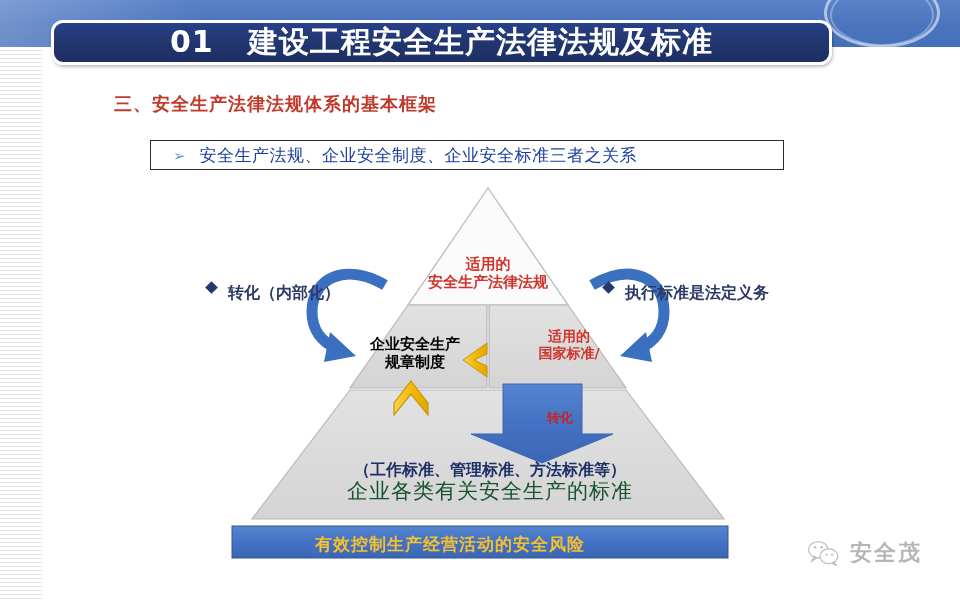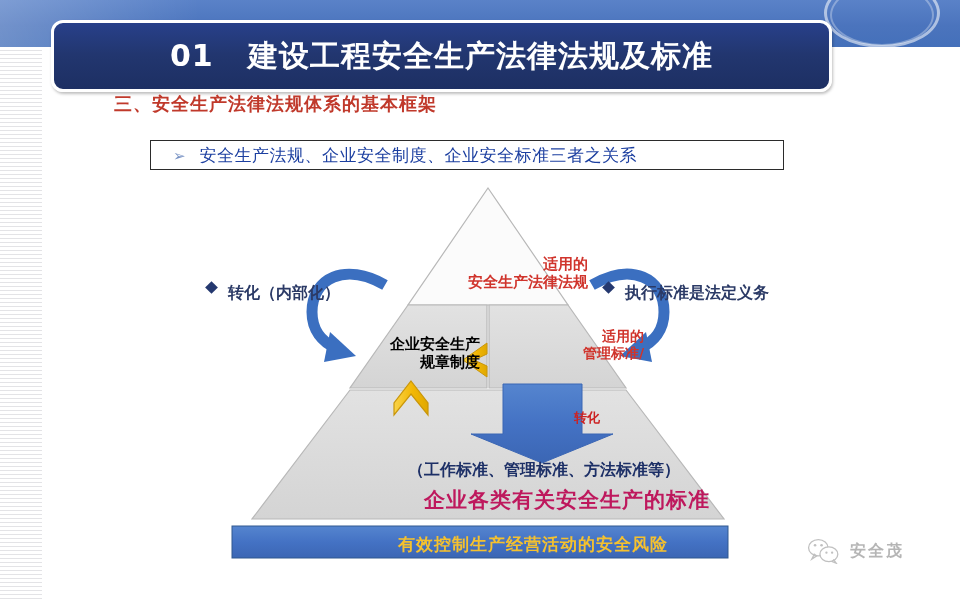--- a/index.html
+++ b/index.html
@@ -59,21 +59,21 @@
       #ffffff 3px,
       #e3e3e6 3px,
       #e3e3e6 4px
     );
   }
 
   
   .title-box {
     position: absolute;
     left: 51px; top: 20px;
-    width: 781px; height: 72px;
+    width: 781px; height: 45px;
     border-radius: 12px;
     background: linear-gradient(180deg,#28408a 0%, #22366f 48%, #1d2f63 100%);
     border: 3px solid #ffffff;
     box-sizing: border-box;
     display: flex;
     align-items: center;
     justify-content: center;
     box-shadow: 1px 2px 3px rgba(0,0,0,0.25);
   }
   .title-text {
@@ -127,21 +127,21 @@
     position: absolute;
     left: 0; top: 0;
     width: 960px; height: 601px;
     pointer-events: none;
   }
   .pyramid-wrap svg { display: block; }
 
   
   .ov {
     position: absolute;
-    text-align: right;
+    text-align: center;
     font-family: "DejaVu Sans", "Liberation Sans", sans-serif;
     line-height: 1.18;
     white-space: nowrap;
   }
   .t-apex {
     left: 388px; top: 256px; width: 200px;
     color: #d0342c;
     font-size: 15px;
     font-weight: bold;
   }
@@ -158,25 +158,24 @@
     font-weight: bold;
   }
   .t-base-small {
     left: 300px; top: 461px; width: 380px;
     color: #1c2f66;
     font-size: 16px;
     font-weight: bold;
   }
   .t-base-big {
     left: 270px; top: 479px; width: 440px;
-    color: #be185d;
+    color: #14532d;
     font-size: 21px;
-    font-weight: bold;
+    font-weight: normal;
     letter-spacing: 1px;
-    margin-top: 9px;
   }
   .t-bluebar {
     left: 232px; top: 534px; width: 436px;
     color: #f5c12e;
     font-size: 17px;
     font-weight: bold;
     letter-spacing: 1px;
   }
   .t-zhuanhua {
     left: 520px; top: 410px; width: 80px;
@@ -210,21 +209,21 @@
   .watermark {
     position: absolute;
     left: 806px; top: 538px;
     display: flex;
     align-items: center;
     opacity: 0.55;
   }
   .wm-icon { width: 36px; height: 26px; margin-right: 8px; }
   .wm-text {
     color: #7a7a7a;
-    font-size: 16px;
+    font-size: 22px;
     font-weight: bold;
     letter-spacing: 2px;
     font-family: "DejaVu Sans", "Liberation Sans", sans-serif;
   }
 </style>
 </head>
 <body>
 
 <div id="slide">
 
@@ -312,21 +311,21 @@
     <div>安全生产法律法规</div>
   </div>
 
   <div class="ov t-left-mid">
     <div>企业安全生产</div>
     <div>规章制度</div>
   </div>
 
   <div class="ov t-right-mid">
     <div>适用的</div>
-    <div>管理标准/</div>
+    <div>国家标准/</div>
   </div>
 
   <div class="ov t-zhuanhua">转化</div>
 
   <div class="ov t-base-small">（工作标准、管理标准、方法标准等）</div>
   <div class="ov t-base-big">企业各类有关安全生产的标准</div>
   <div class="ov t-bluebar">有效控制生产经营活动的安全风险</div>
 
   <div class="side-ann ann-left">
     <span class="dia"></span>

